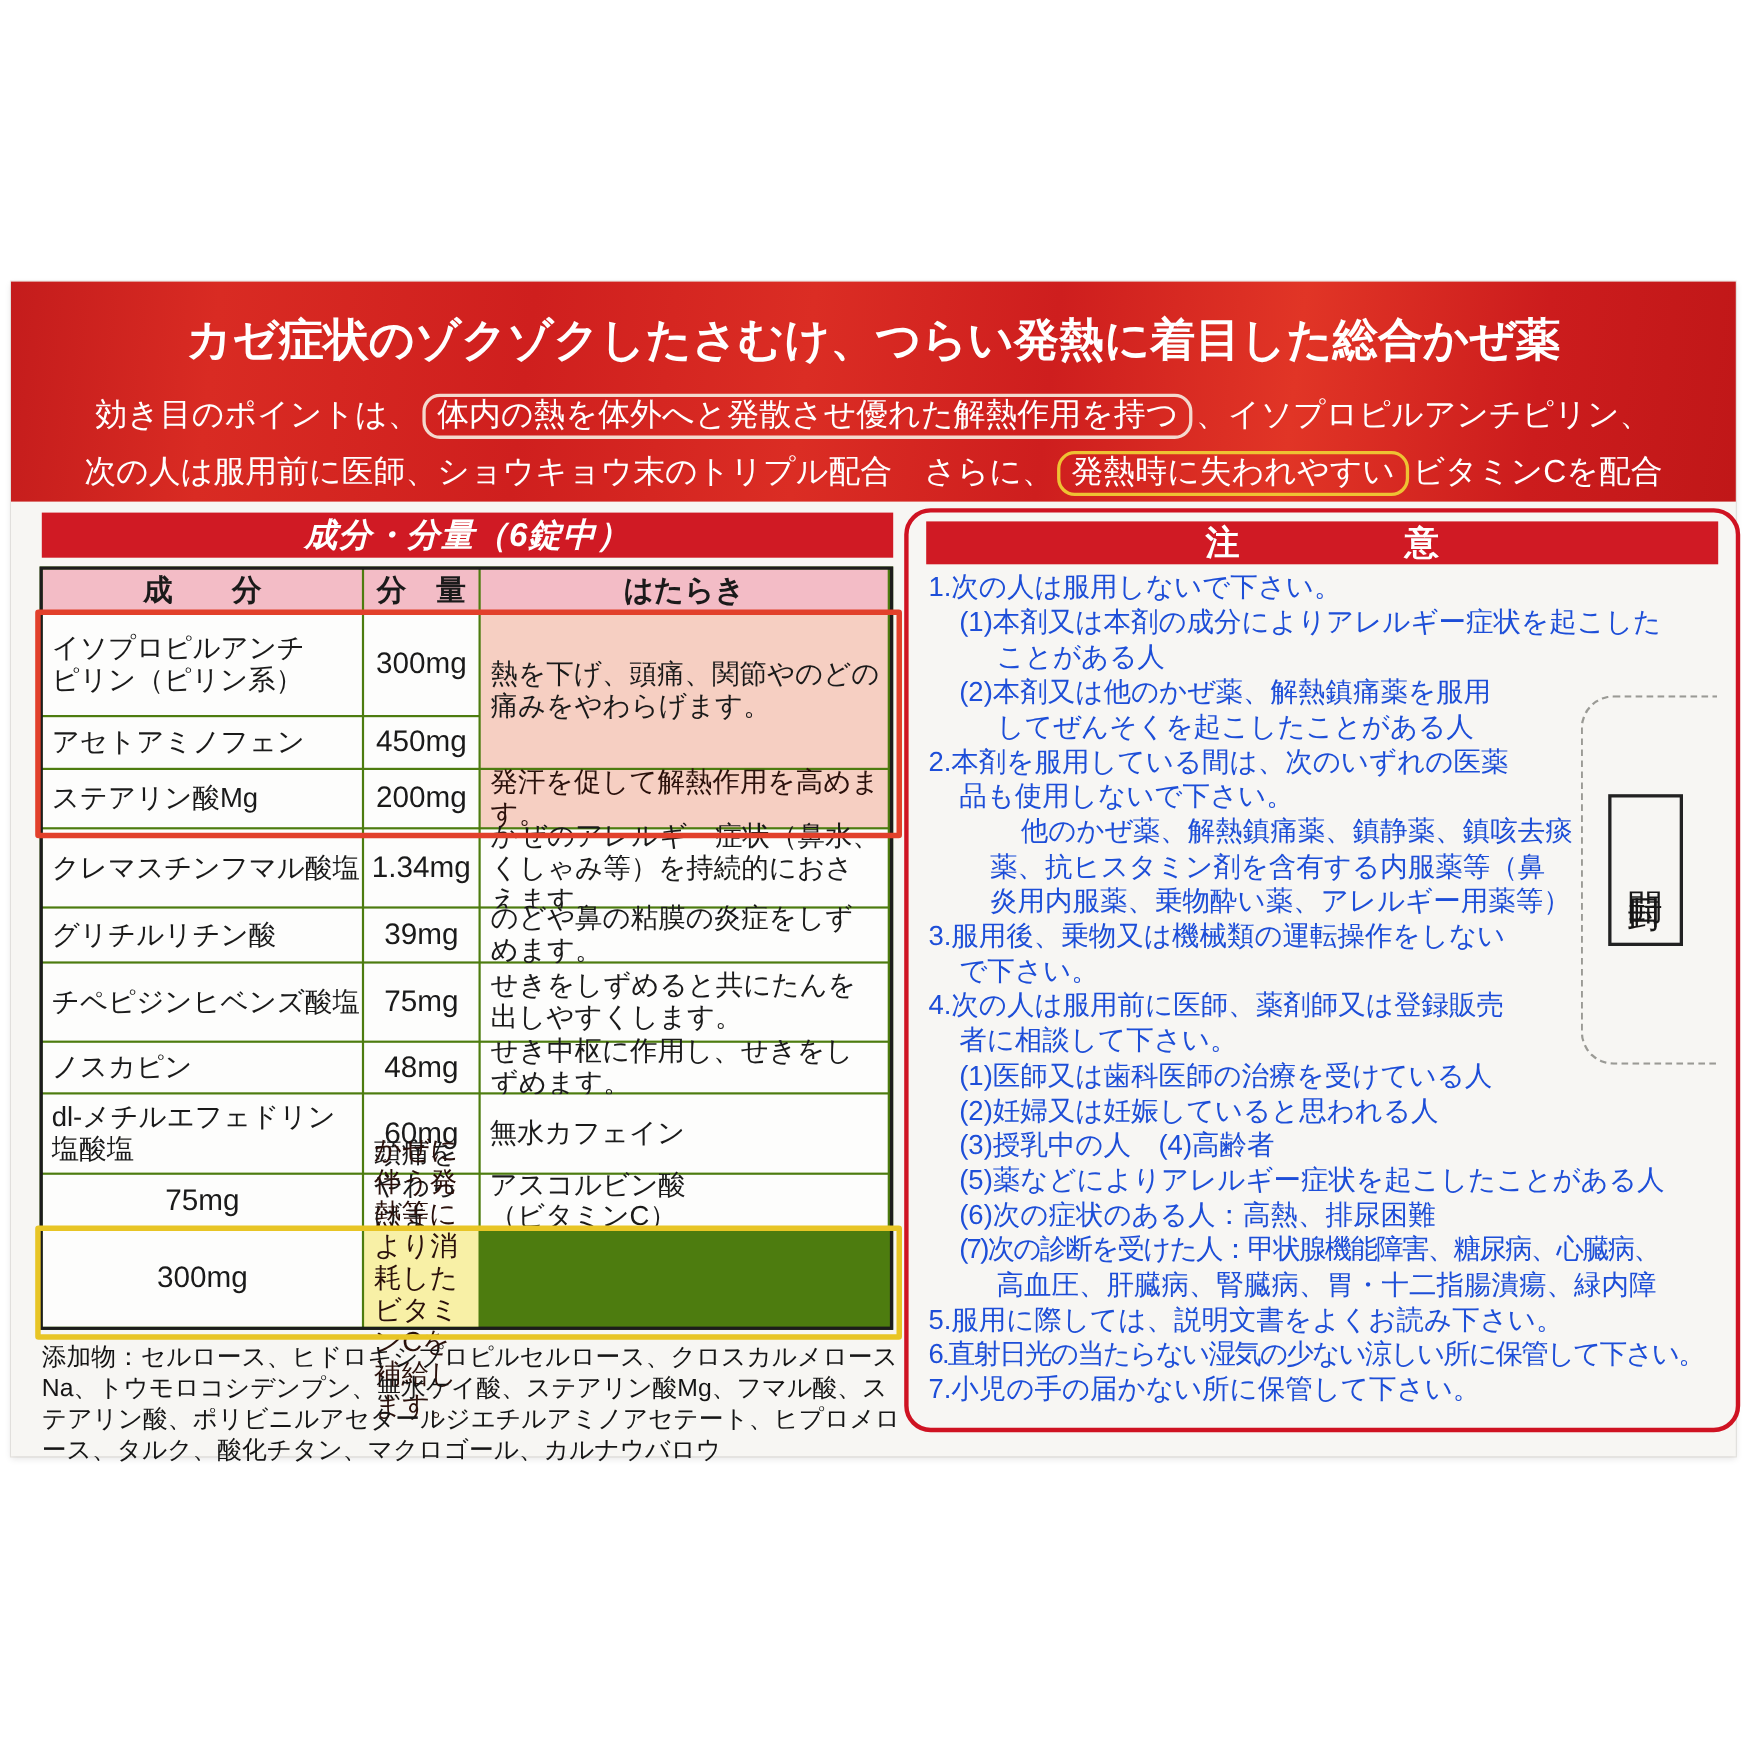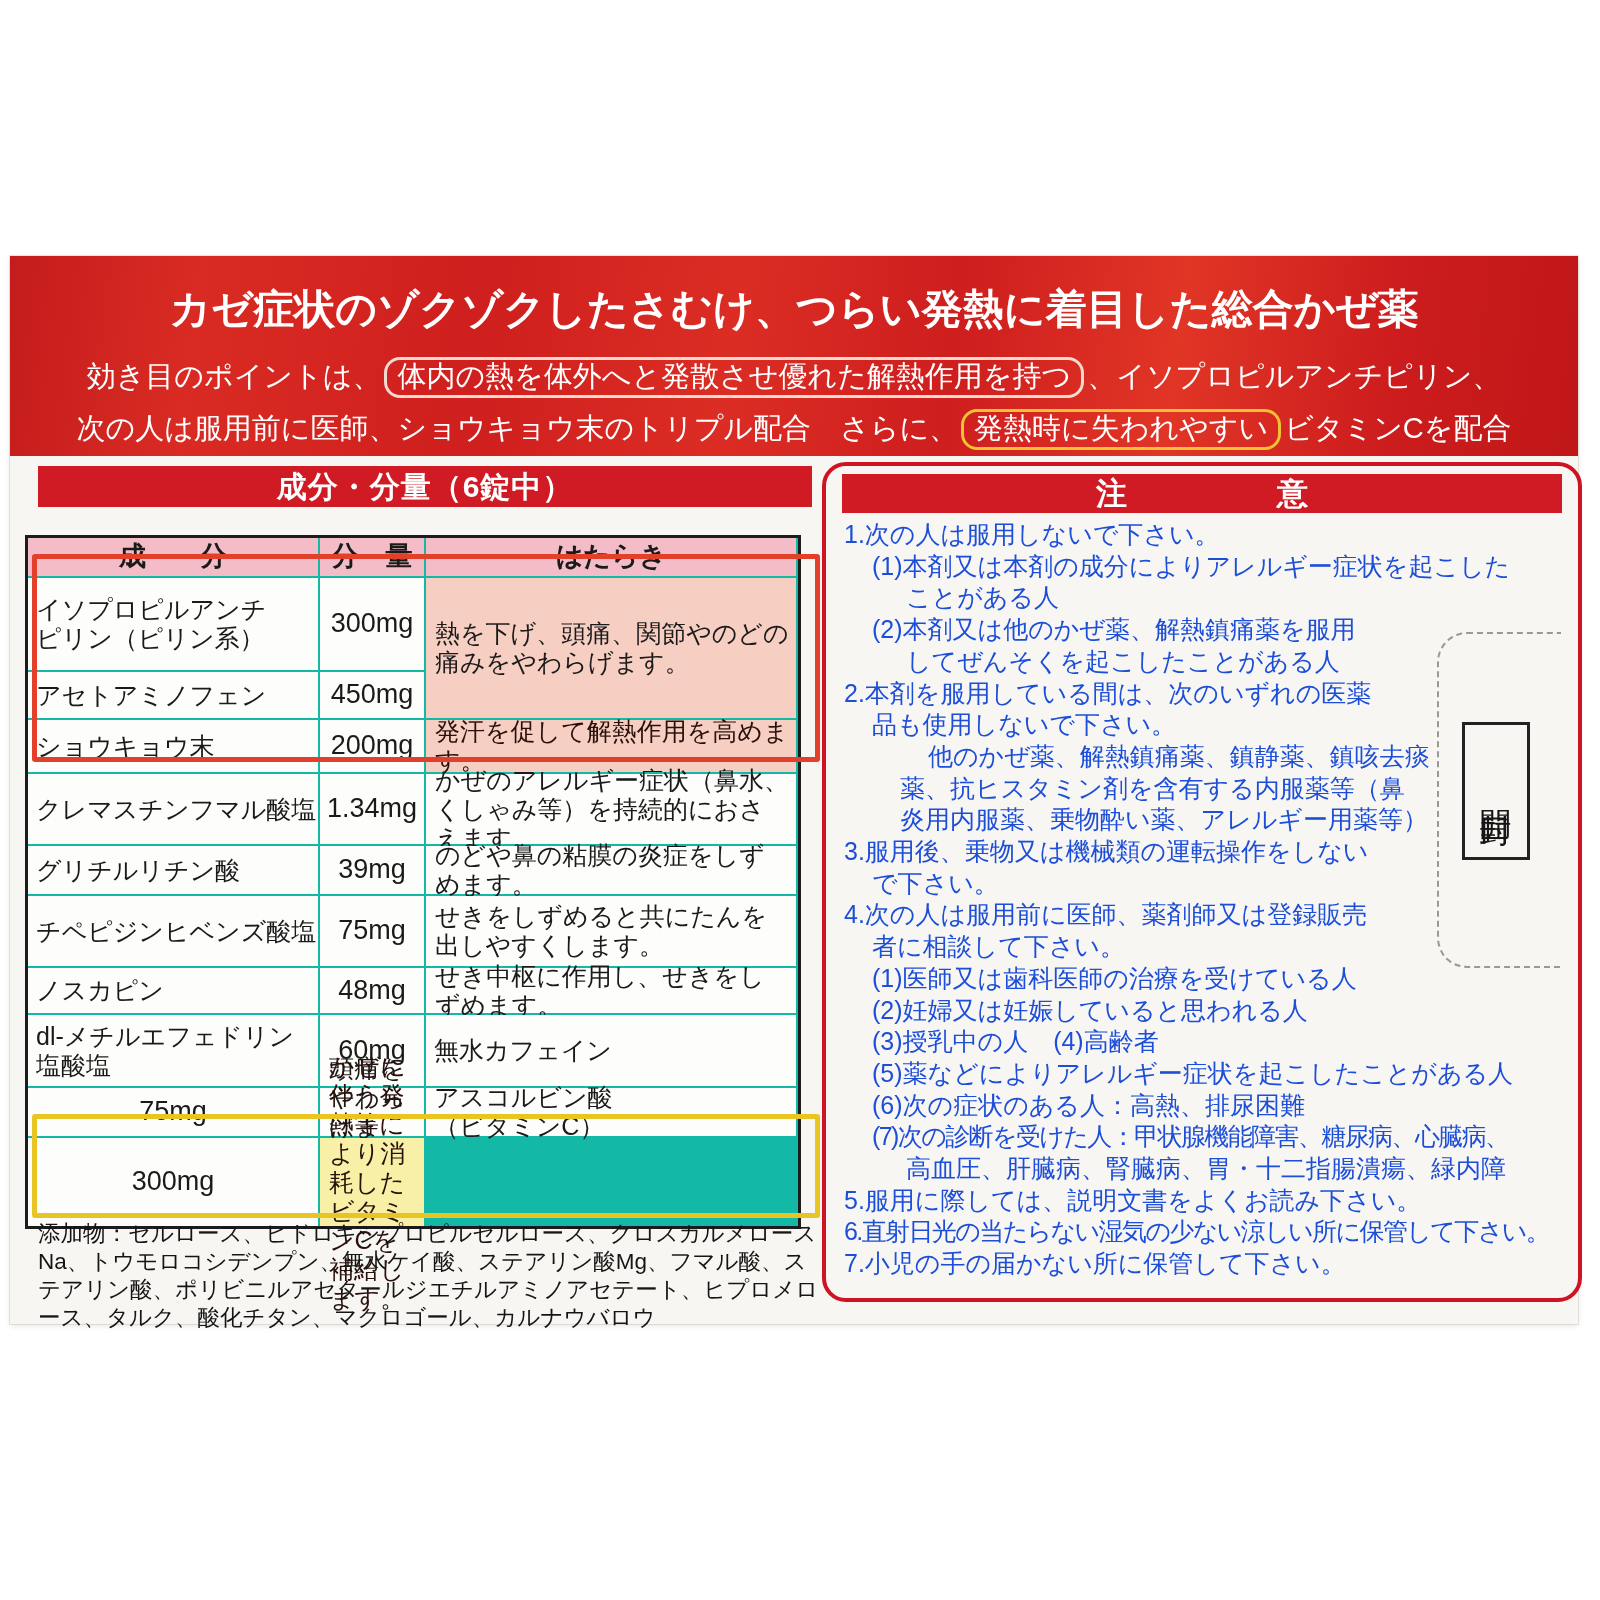--- a/index.html
+++ b/index.html
@@ -16,26 +16,26 @@
   .banner-title{position:absolute;left:0;top:26px;width:100%;text-align:center;
     font-size:41px;font-weight:bold;letter-spacing:0px;}
   .banner-line{position:absolute;left:0;width:100%;text-align:center;font-size:29px;font-weight:500;}
   .banner-line.l2{top:101px;}
   .banner-line.l3{top:153px;}
   .hl-box{display:inline-block;border:3px solid #f4d9ce;border-radius:16px;padding:0px 10px 2px 10px;margin:0 3px;line-height:1.15;}
   .hl-box.yellow{border-color:#eec233;}
 
   
   .sec-title{position:absolute;left:28px;top:210px;width:774px;height:41px;background:#d01a24;
-    color:#fff;font-size:30px;font-weight:bold;text-align:center;line-height:41px;letter-spacing:1px;}
+    color:#fff;font-size:30px;font-weight:bold;text-align:center;line-height:41px;letter-spacing:1px;font-style:italic;}
 
-  .ing-grid{position:absolute;left:15px;top:259px;width:770px;
+  .ing-grid{position:absolute;left:26px;top:259px;width:770px;
     display:grid;grid-template-columns:290px 104px 370px;
     grid-template-rows:38px 92px 46px 52px 70px 48px 70px 45px 71px 48px 88px;
-    gap:2px;background:#14b8a6;border:3px solid #1c1c1c;margin-top:20px;}
+    gap:2px;background:#4d7c0f;border:3px solid #1c1c1c;}
   .cell{background:#fdfdfc;display:flex;align-items:center;font-size:25px;line-height:1.16;}
   .cell.head{background:#f3bcc6;justify-content:center;font-weight:bold;font-size:27px;}
   .cell.name{padding-left:8px;white-space:pre-line;}
   .cell.amt{justify-content:center;font-size:27px;}
   .cell.act{padding:2px 6px 2px 9px;font-size:25px;}
   .cell.salmon{background:#f6cfc2;}
   .cell.yellowbg{background:#f8f0a6;}
   .cell.darktext{color:#2a100b;font-weight:500;}
   .span2{grid-row:span 2;}
 
@@ -91,21 +91,21 @@
       <div class="cell head">はたらき</div>
 
       <div class="cell name">イソプロピルアンチ
 ピリン（ピリン系）</div>
       <div class="cell amt">300mg</div>
       <div class="cell act salmon span2">熱を下げ、頭痛、関節やのどの痛みをやわらげます。</div>
 
       <div class="cell name">アセトアミノフェン</div>
       <div class="cell amt">450mg</div>
 
-      <div class="cell name">ショウキョウ末</div>
+      <div class="cell name">ステアリン酸Mg</div>
       <div class="cell amt">200mg</div>
       <div class="cell act salmon darktext">発汗を促して解熱作用を高めます。</div>
 
       <div class="cell name">クレマスチンフマル酸塩</div>
       <div class="cell amt">1.34mg</div>
       <div class="cell act">かぜのアレルギー症状（鼻水、くしゃみ等）を持続的におさえます。</div>
 
       <div class="cell name">グリチルリチン酸</div>
       <div class="cell amt">39mg</div>
       <div class="cell act">のどや鼻の粘膜の炎症をしずめます。</div>

